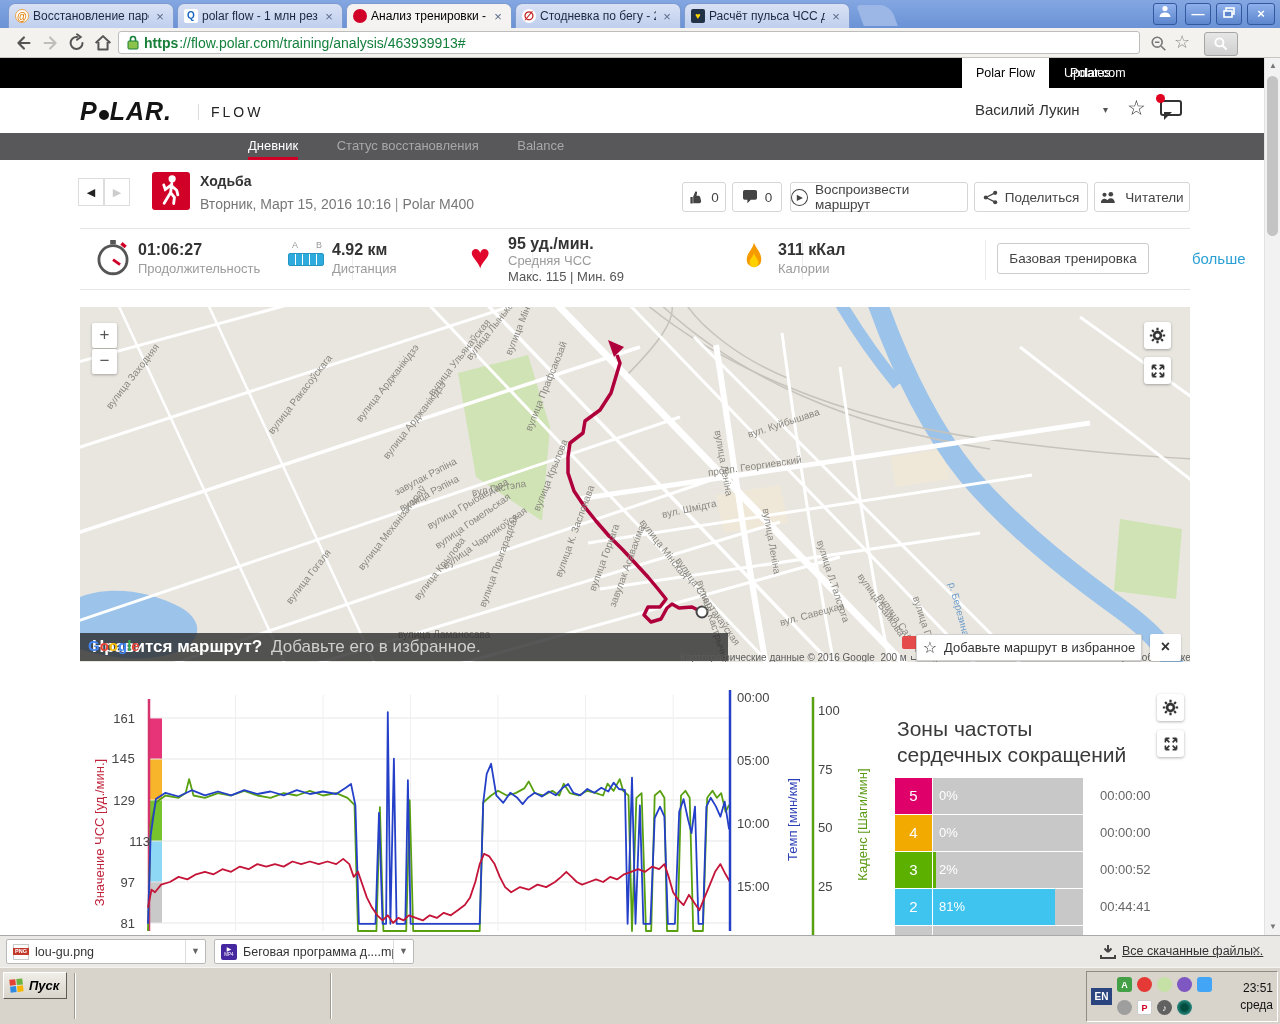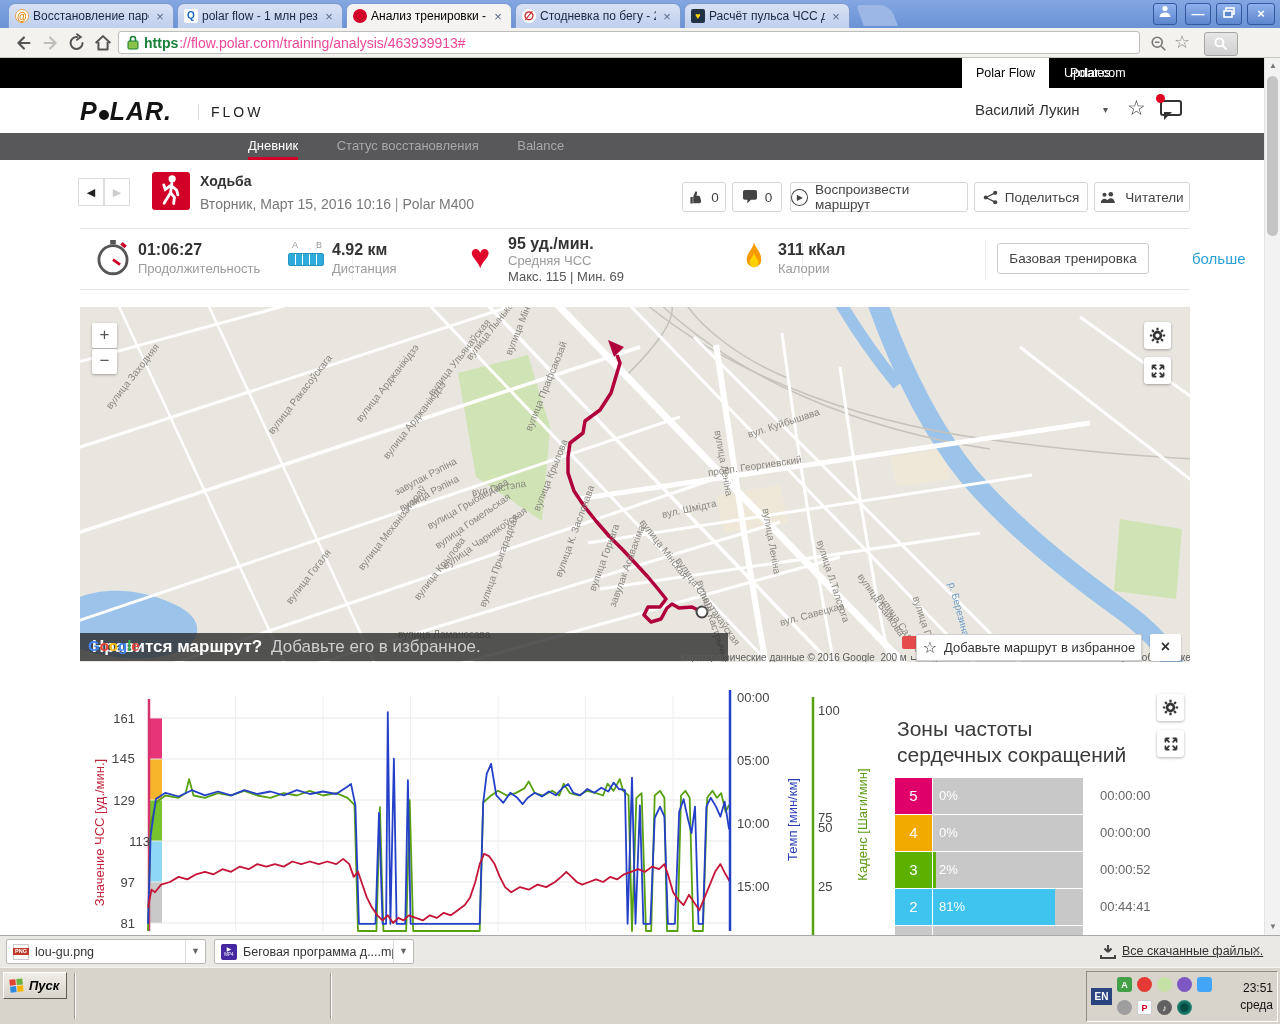--- a/index.html
+++ b/index.html
@@ -18,21 +18,21 @@
   .fav-search{background:#fff;color:#1565c0;border-radius:2px}
   .fav-polar{background:#d10027}
   .fav-block{background:#fff;color:#c62828;font-size:12px}
   .fav-pulse{background:#223246;color:#ffd600;font-size:9px;border-radius:2px}
   .newtab{position:absolute;top:5px;width:34px;height:21px;background:#9cb7e6;border-radius:4px 10px 0 0;transform:skewX(20deg)}
   .winbtn{position:absolute;top:3px;height:22px;border-radius:3px;background:linear-gradient(#8fb0ec,#5d86cd);border:1px solid #33589f;color:#fff;text-align:center;line-height:19px;font-size:13px;font-weight:bold}
   .toolbar{position:absolute;left:0;top:28px;width:1280px;height:30px;background:#f3f2ef;border-bottom:1px solid #c7c5c0}
   .tbtn{position:absolute;top:4px;width:24px;height:22px}
   .addr{position:absolute;left:118px;top:3px;width:1022px;height:23px;background:#fff;border:1px solid #bdbdbd;border-radius:3px;display:flex;align-items:center;padding:0 8px;font-size:14px;gap:5px}
   .scheme{color:#188038;font-weight:bold}
-  .rest{color:#ec4899}
+  .rest{color:#15803d}
   .hamb{position:absolute;left:1248px;top:35px;width:20px;height:16px;border-top:3px solid #5f6368;border-bottom:3px solid #5f6368}
   .hamb::after{content:"";display:block;margin-top:3.5px;border-top:3px solid #5f6368}
 
   
   .pbar{position:absolute;left:0;top:58px;width:1280px;height:30px;background:#000}
   .plink{position:absolute;top:0;height:30px;line-height:30px;font-size:12.5px;color:#fff;padding:0 14px}
   .plink.active{background:#fff;color:#000}
 
   
   .shead{position:absolute;left:0;top:88px;width:1280px;height:45px;background:#fff}
@@ -473,21 +473,21 @@
         <div class="tick" style="left: 5px; width: 50px; text-align: right; top: 67px; font-family: Liberation Mono, monospace;">145</div>
         <div class="tick" style="left: 5px; width: 50px; text-align: right; top: 108px;">129</div>
         <div class="tick" style="left: 20px; width: 50px; text-align: right; top: 149px;">113</div>
         <div class="tick" style="left: 5px; width: 50px; text-align: right; top: 190px;">97</div>
         <div class="tick" style="left: 5px; width: 50px; text-align: right; top: 231px;">81</div>
         <div class="tick" style="left: 657px; top: 5px;">00:00</div>
         <div class="tick" style="left: 657px; top: 68px;">05:00</div>
         <div class="tick" style="left: 657px; top: 131px;">10:00</div>
         <div class="tick" style="left: 657px; top: 194px;">15:00</div>
         <div class="tick" style="left: 738px; top: 18px;">100</div>
-        <div class="tick" style="left: 738px; top: 76.6667px; margin-top: 48px;">75</div>
+        <div class="tick" style="left: 738px; top: 76.6667px;">75</div>
         <div class="tick" style="left: 738px; top: 135.333px;">50</div>
         <div class="tick" style="left: 738px; top: 194px;">25</div>
       </div>
     <div class="vlabel" style="left:-56px;top:140px;color:#c0243c">Значение ЧСС [уд./мин.]</div>
     <div class="vlabel" style="left:637px;top:127px;color:#2b3fb5">Темп [мин/км]</div>
     <div class="vlabel" style="left:707px;top:132px;color:#5b9a14">Каденс [Шаги/мин]</div>
   </div>
 
   <div class="zones">
     <div class="mapsq" style="left:262px;top:4px">

